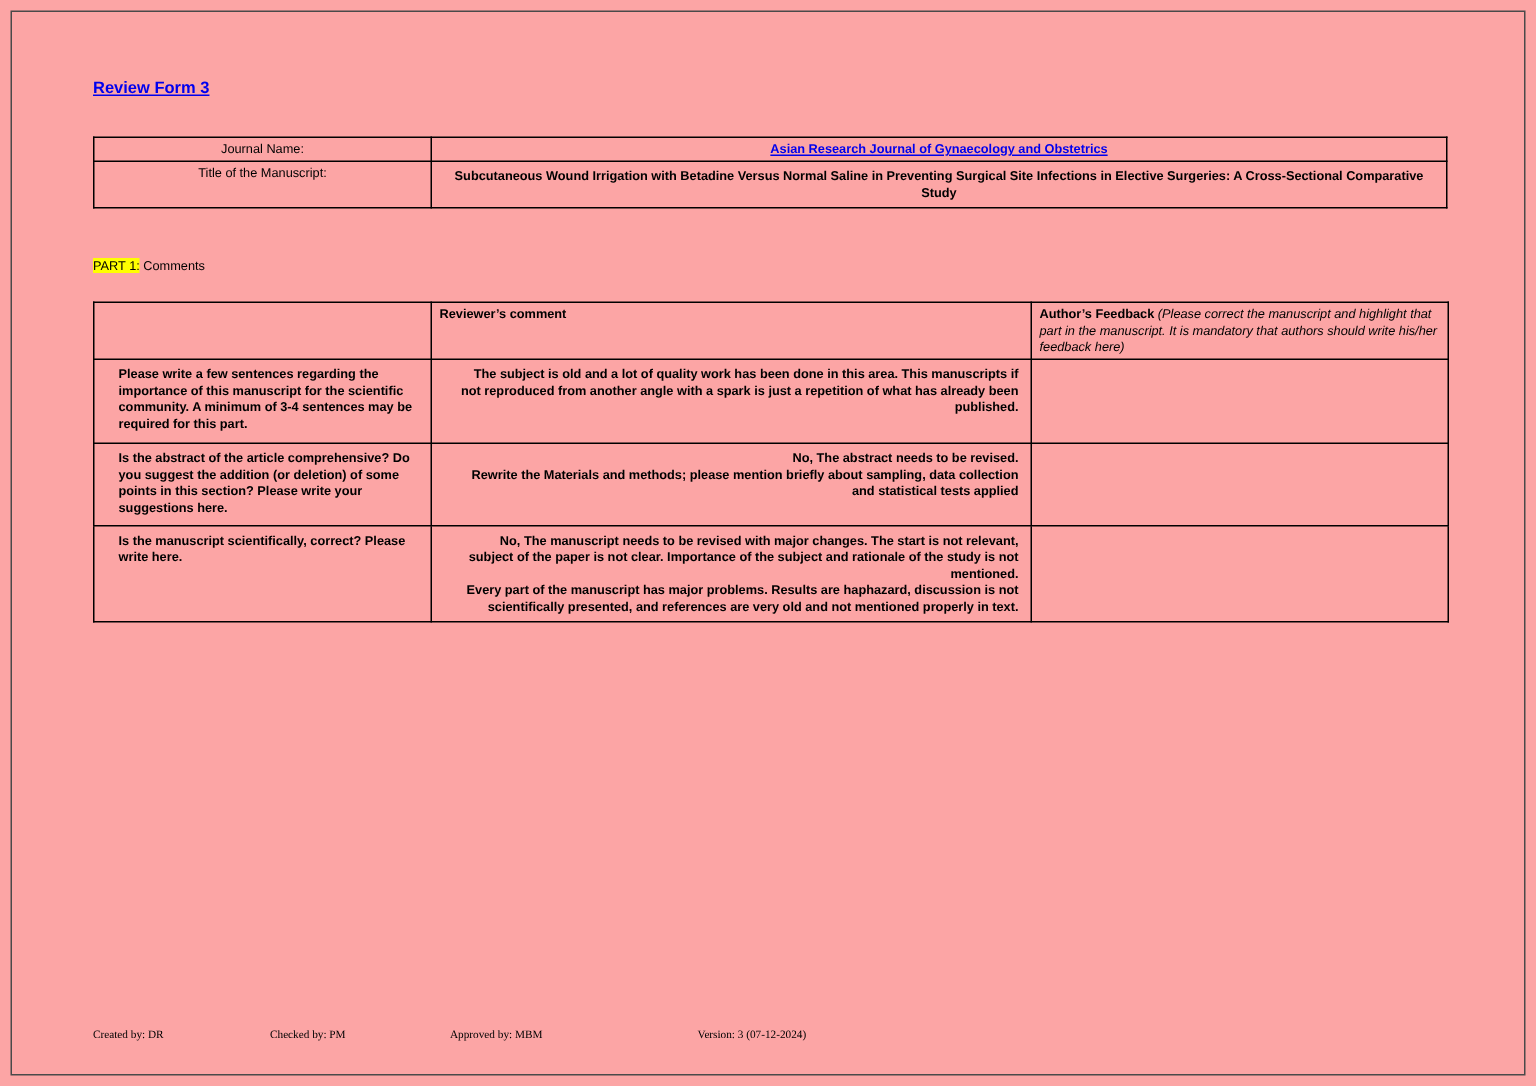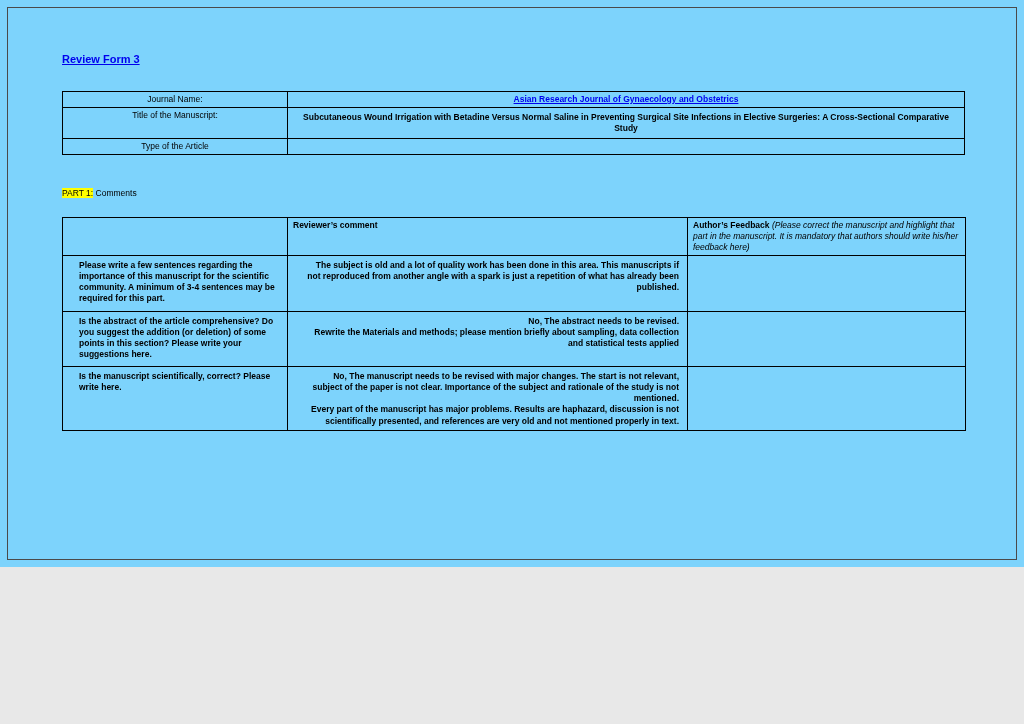--- a/index.html
+++ b/index.html
@@ -2,22 +2,22 @@
 <html><head>
 <meta charset="utf-8">
 <style>
   * { margin: 0; padding: 0; box-sizing: border-box; }
   html, body { background: #e8e8e8; }
   body { font-family: "Liberation Sans", sans-serif; color: #000; }
 
   .page {
     position: relative;
     width: 1024px;
-    height: 567px;
-    background: #7dd3fc;
+    height: 724px;
+    background: #fca5a5;
     overflow: hidden;
   }
   .page-border {
     position: absolute;
     left: 7px; top: 7px; right: 7px; bottom: 7px;
     border: 1px solid #4a4a4a;
     pointer-events: none;
   }
 
   .content {
@@ -111,24 +111,20 @@
     <table class="info-table">
       <tbody>
         <tr class="r-journal">
           <td class="label-col">Journal Name:</td>
           <td><a class="doc-link">Asian Research Journal of Gynaecology and Obstetrics</a></td>
         </tr>
         <tr class="r-title">
           <td class="label-col">Title of the Manuscript:</td>
           <td class="value title-value">Subcutaneous Wound Irrigation with Betadine Versus Normal Saline in Preventing Surgical Site Infections in Elective Surgeries: A Cross-Sectional Comparative Study</td>
         </tr>
-        <tr class="r-type">
-          <td class="label-col">Type of the Article</td>
-          <td class="value"></td>
-        </tr>
       </tbody>
     </table>
 
     <div class="part-heading">
       <span class="hl-yellow">PART  1:</span><span> Comments</span>
     </div>
 
     <table class="comments-table">
       <colgroup>
         <col class="c-q">

